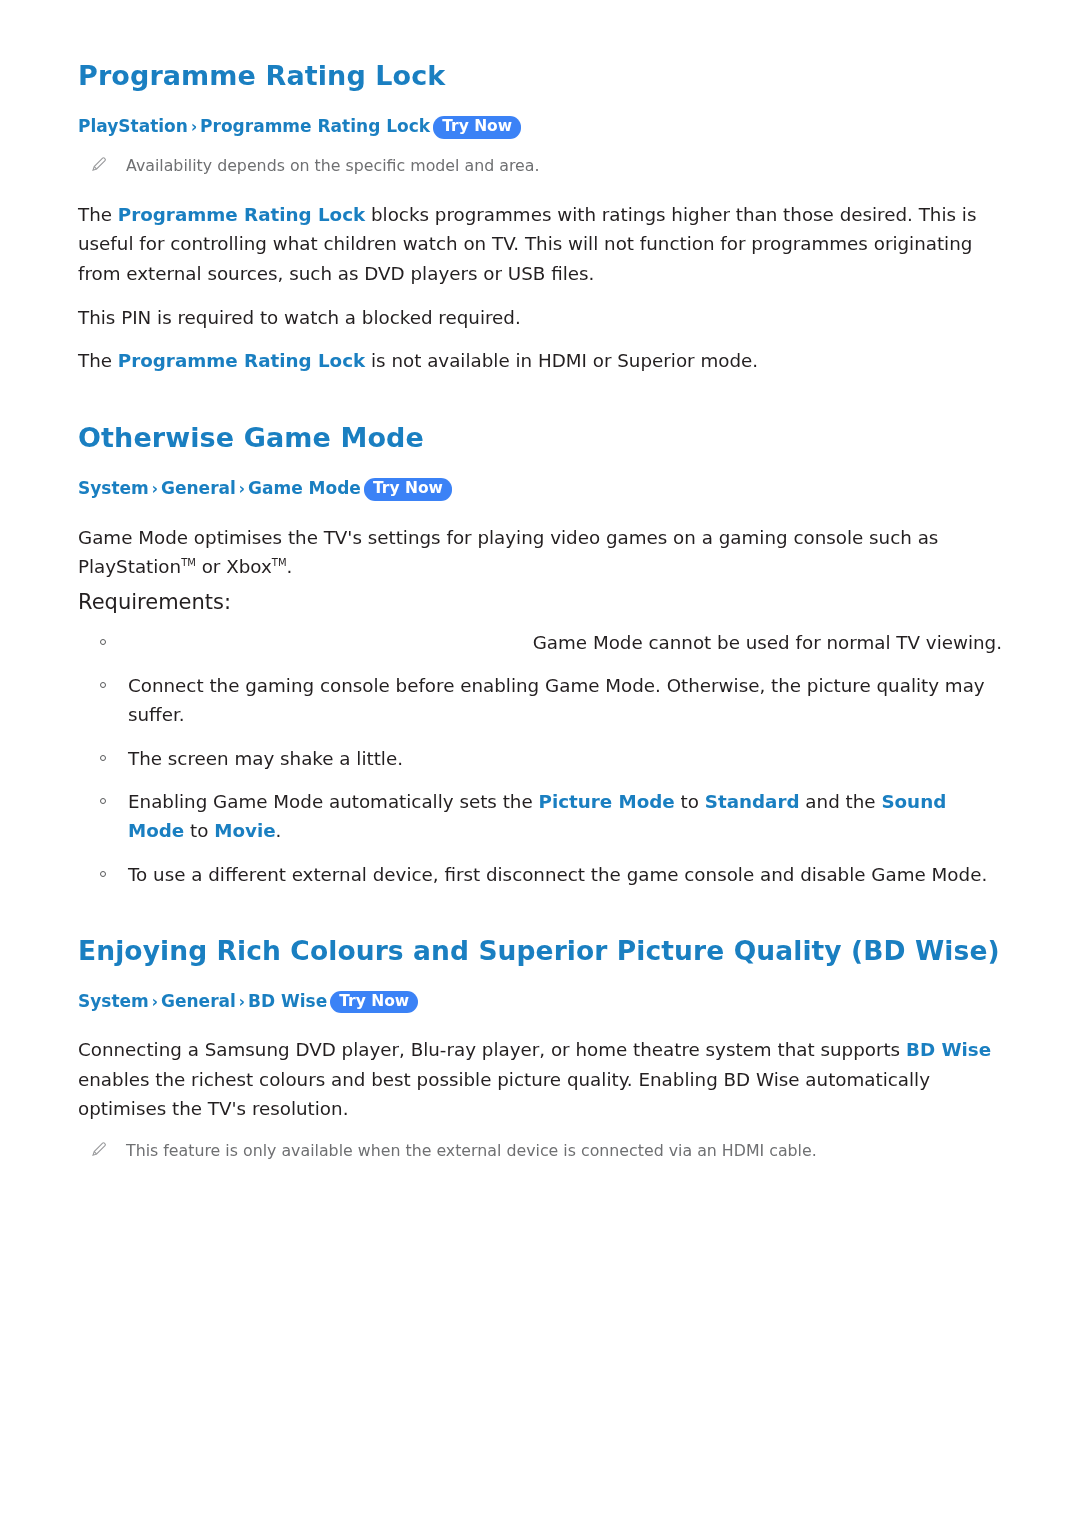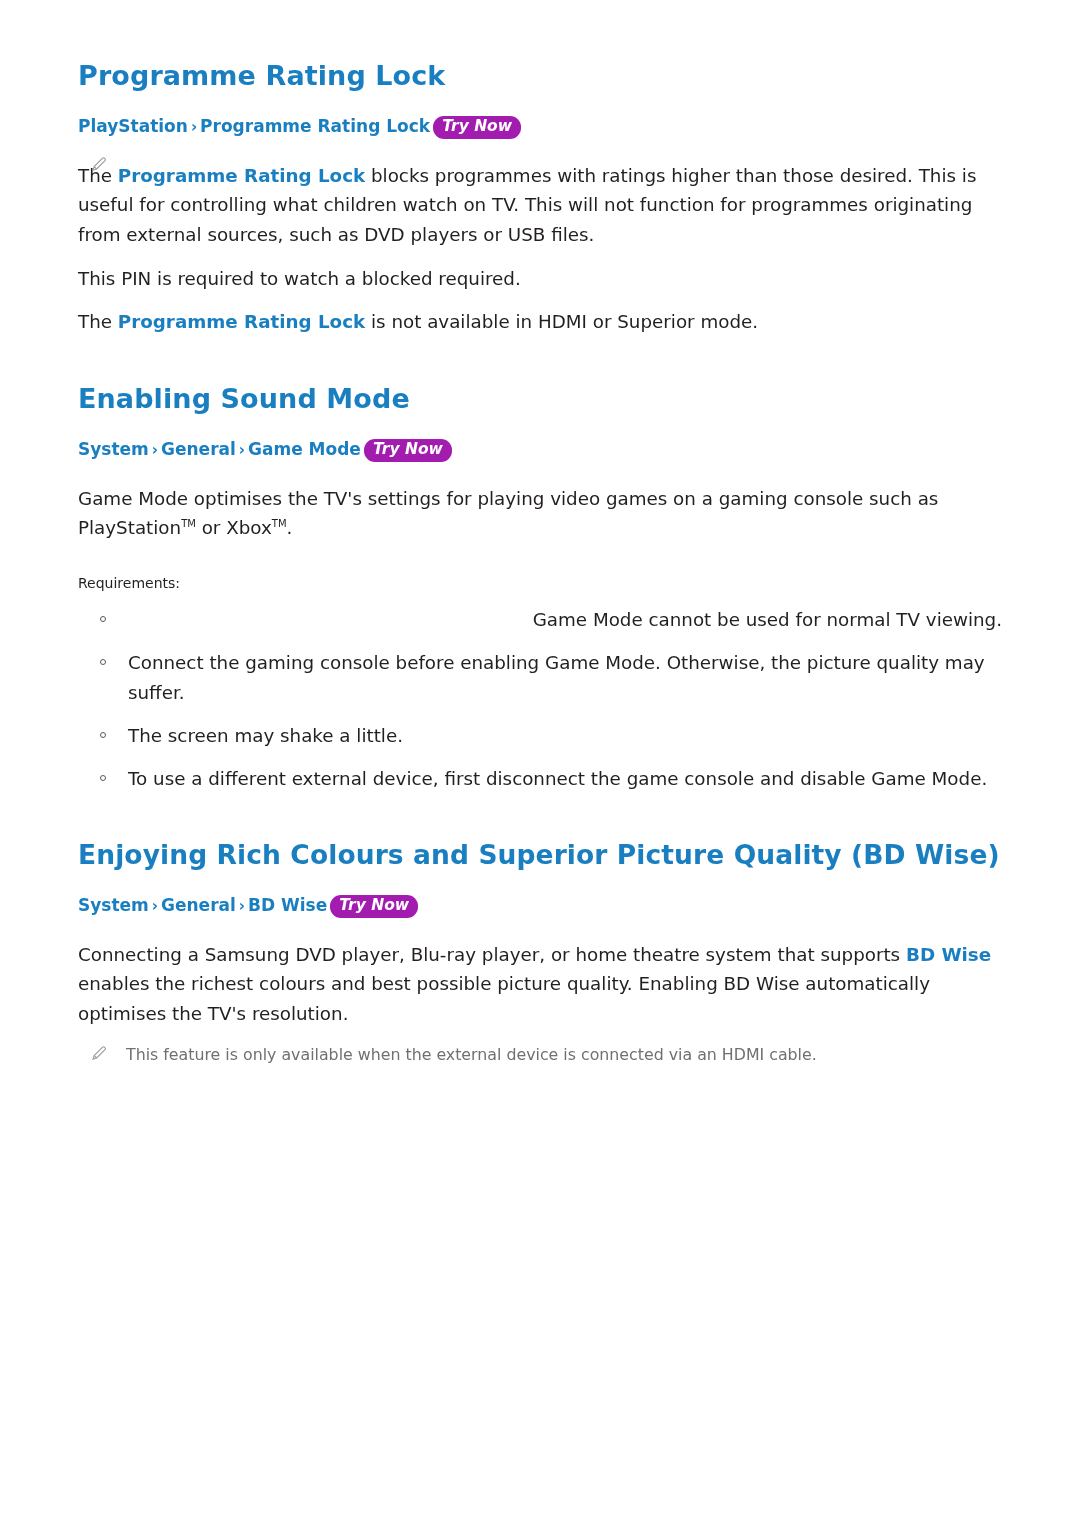--- a/index.html
+++ b/index.html
@@ -41,30 +41,29 @@
     display: block;
   }
   .path-line .sep {
     color: #1a7fc1;
     font-weight: bold;
     padding: 0 3px;
     font-size: 15px;
   }
   .trynow {
     display: inline-block;
-    background: #a21caf;
+    background: #3b82f6;
     color: #ffffff;
     font-size: 15.5px;
     font-weight: bold;
     border-radius: 11px;
     padding: 1px 9px 2px 9px;
     vertical-align: 1px;
     margin-left: 3px;
     line-height: 1.25;
-    font-style: italic;
   }
   .note {
     position: relative;
     font-size: 15.8px;
     color: #6f7072;
     margin-top: 16px;
     padding-left: 48px;
     line-height: 1.45;
   }
   .note .pencil {
@@ -109,22 +108,22 @@
     left: 22px;
     top: 11px;
     width: 6px;
     height: 6px;
     border-radius: 50%;
     border: 1.4px solid #58595b;
     background: transparent;
     box-sizing: border-box;
   }
   .req {
-    font-size: 14px;
-    margin-top: 32px;
+    font-size: 21px;
+    margin-top: 8px;
   }
   sup.tm {
     font-size: 10px;
     vertical-align: super;
     line-height: 0;
   }
   .gap-xl { height: 46px; }
 </style>
 </head>
 <body>
@@ -137,44 +136,46 @@
     <span>PlayStation</span><span class="sep">›</span><span>Programme Rating Lock</span><span class="trynow">Try Now</span>
   </div>
 
   <div class="note">
     <span class="pencil">
       <svg width="18" height="18" viewBox="0 0 18 18" xmlns="http://www.w3.org/2000/svg">
         <path d="M3 15.2 L4.2 11.6 L12.6 3.2 C13.1 2.7 13.9 2.7 14.4 3.2 L15.0 3.8 C15.5 4.3 15.5 5.1 15.0 5.6 L6.6 14.0 L3 15.2 Z" fill="none" stroke="#9a9b9d" stroke-width="1.1"></path>
         <path d="M4.2 11.6 L6.6 14.0" fill="none" stroke="#9a9b9d" stroke-width="1.1"></path>
       </svg>
     </span>
+    <span>Availability depends on the specific model and area.</span>
   </div>
 
   <p class="body"><span>The </span><span class="blue">Programme Rating Lock</span><span> blocks programmes with ratings higher than those desired. This is useful for controlling what children watch on TV. This will not function for programmes originating from external sources, such as DVD players or USB files.</span></p>
 
   <p class="body tight"><span>This PIN is required to watch a blocked required.</span></p>
 
   <p class="body tight"><span>The </span><span class="blue">Programme Rating Lock</span><span> is not available in HDMI or Superior mode.</span></p>
 
   <div class="gap-xl"></div>
 
-  <h1 class="section-title">Enabling Sound Mode</h1>
+  <h1 class="section-title">Otherwise Game Mode</h1>
 
   <div class="path-line">
     <span>System</span><span class="sep">›</span><span>General</span><span class="sep">›</span><span>Game Mode</span><span class="trynow">Try Now</span>
   </div>
 
   <p class="body"><span>Game Mode optimises the TV's settings for playing video games on a gaming console such as PlayStation</span><sup class="tm">TM</sup><span> or Xbox</span><sup class="tm">TM</sup><span>.</span></p>
 
   <div class="req">Requirements:</div>
 
   <ul class="bullets">
     <li><span class="dot"></span><span>Game Mode cannot be used for normal TV viewing.</span></li>
     <li><span class="dot"></span><span>Connect the gaming console before enabling Game Mode. Otherwise, the picture quality may suffer.</span></li>
     <li><span class="dot"></span><span>The screen may shake a little.</span></li>
+    <li><span class="dot"></span><span>Enabling Game Mode automatically sets the </span><span class="blue">Picture Mode</span><span> to </span><span class="blue">Standard</span><span> and the </span><span class="blue">Sound Mode</span><span> to </span><span class="blue">Movie</span><span>.</span></li>
     <li><span class="dot"></span><span>To use a different external device, first disconnect the game console and disable Game Mode.</span></li>
   </ul>
 
   <div class="gap-xl"></div>
 
   <h1 class="section-title wide">Enjoying Rich Colours and Superior Picture Quality (BD Wise)</h1>
 
   <div class="path-line">
     <span>System</span><span class="sep">›</span><span>General</span><span class="sep">›</span><span>BD Wise</span><span class="trynow">Try Now</span>
   </div>

